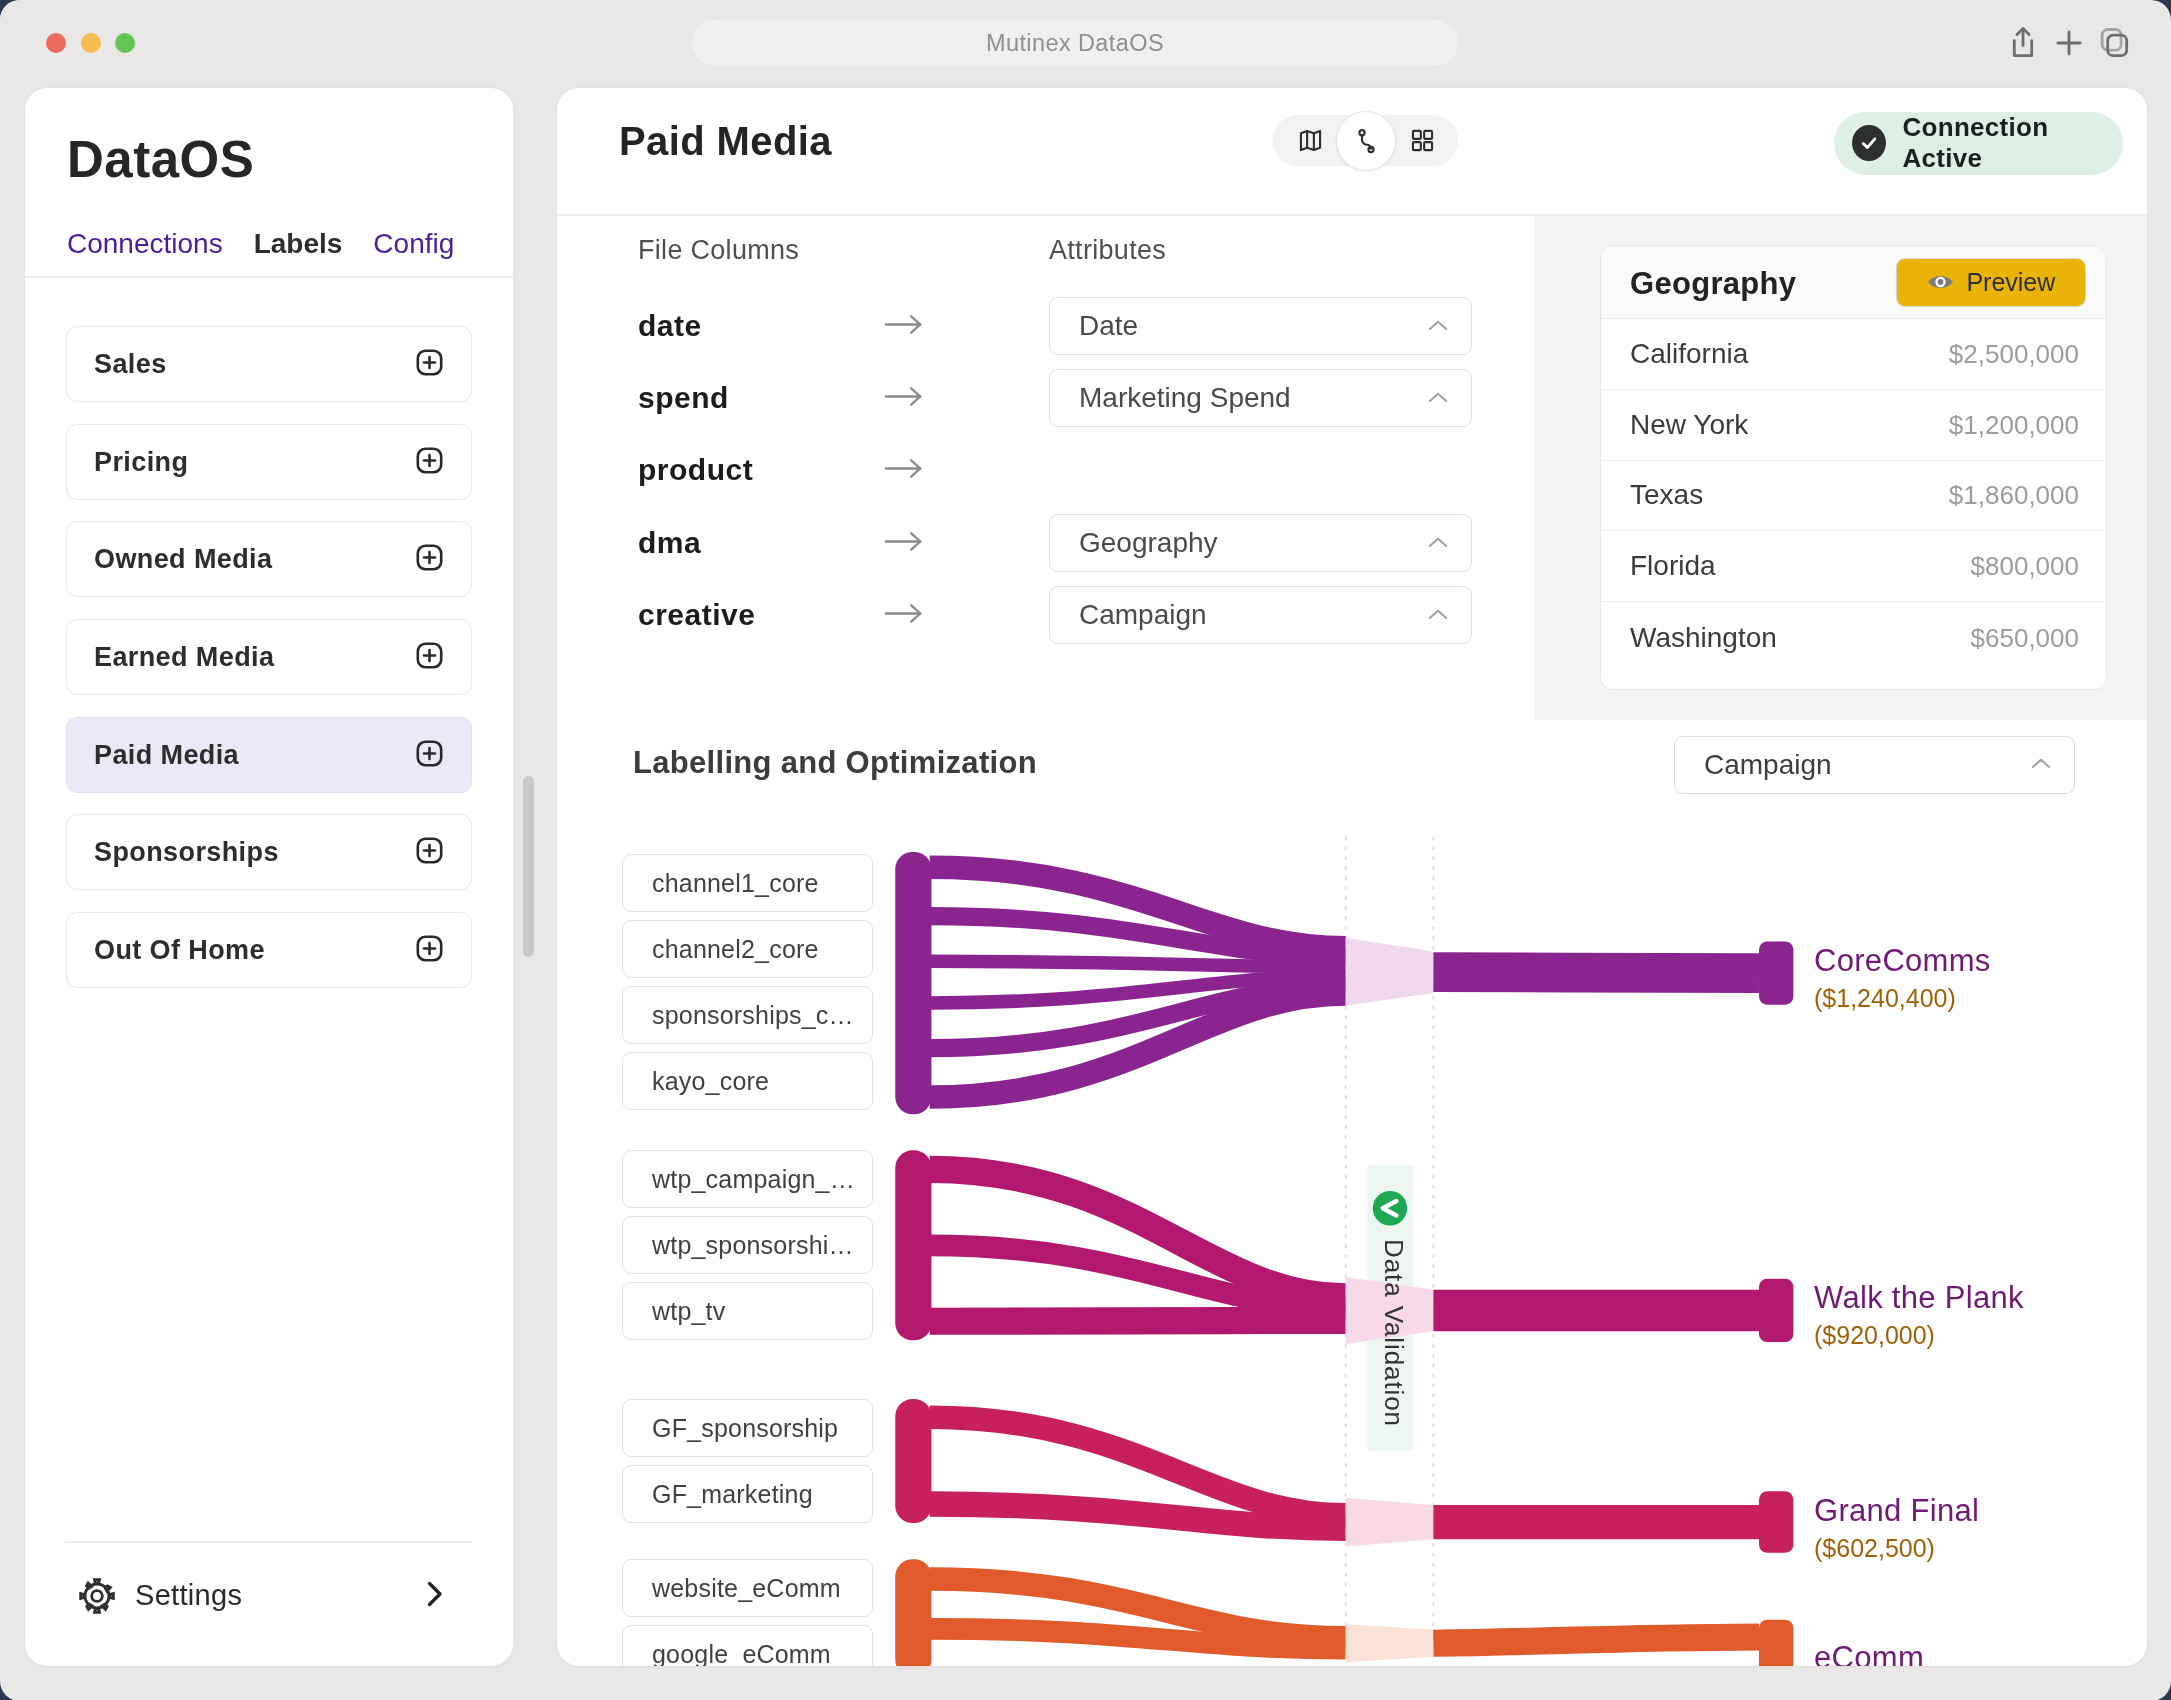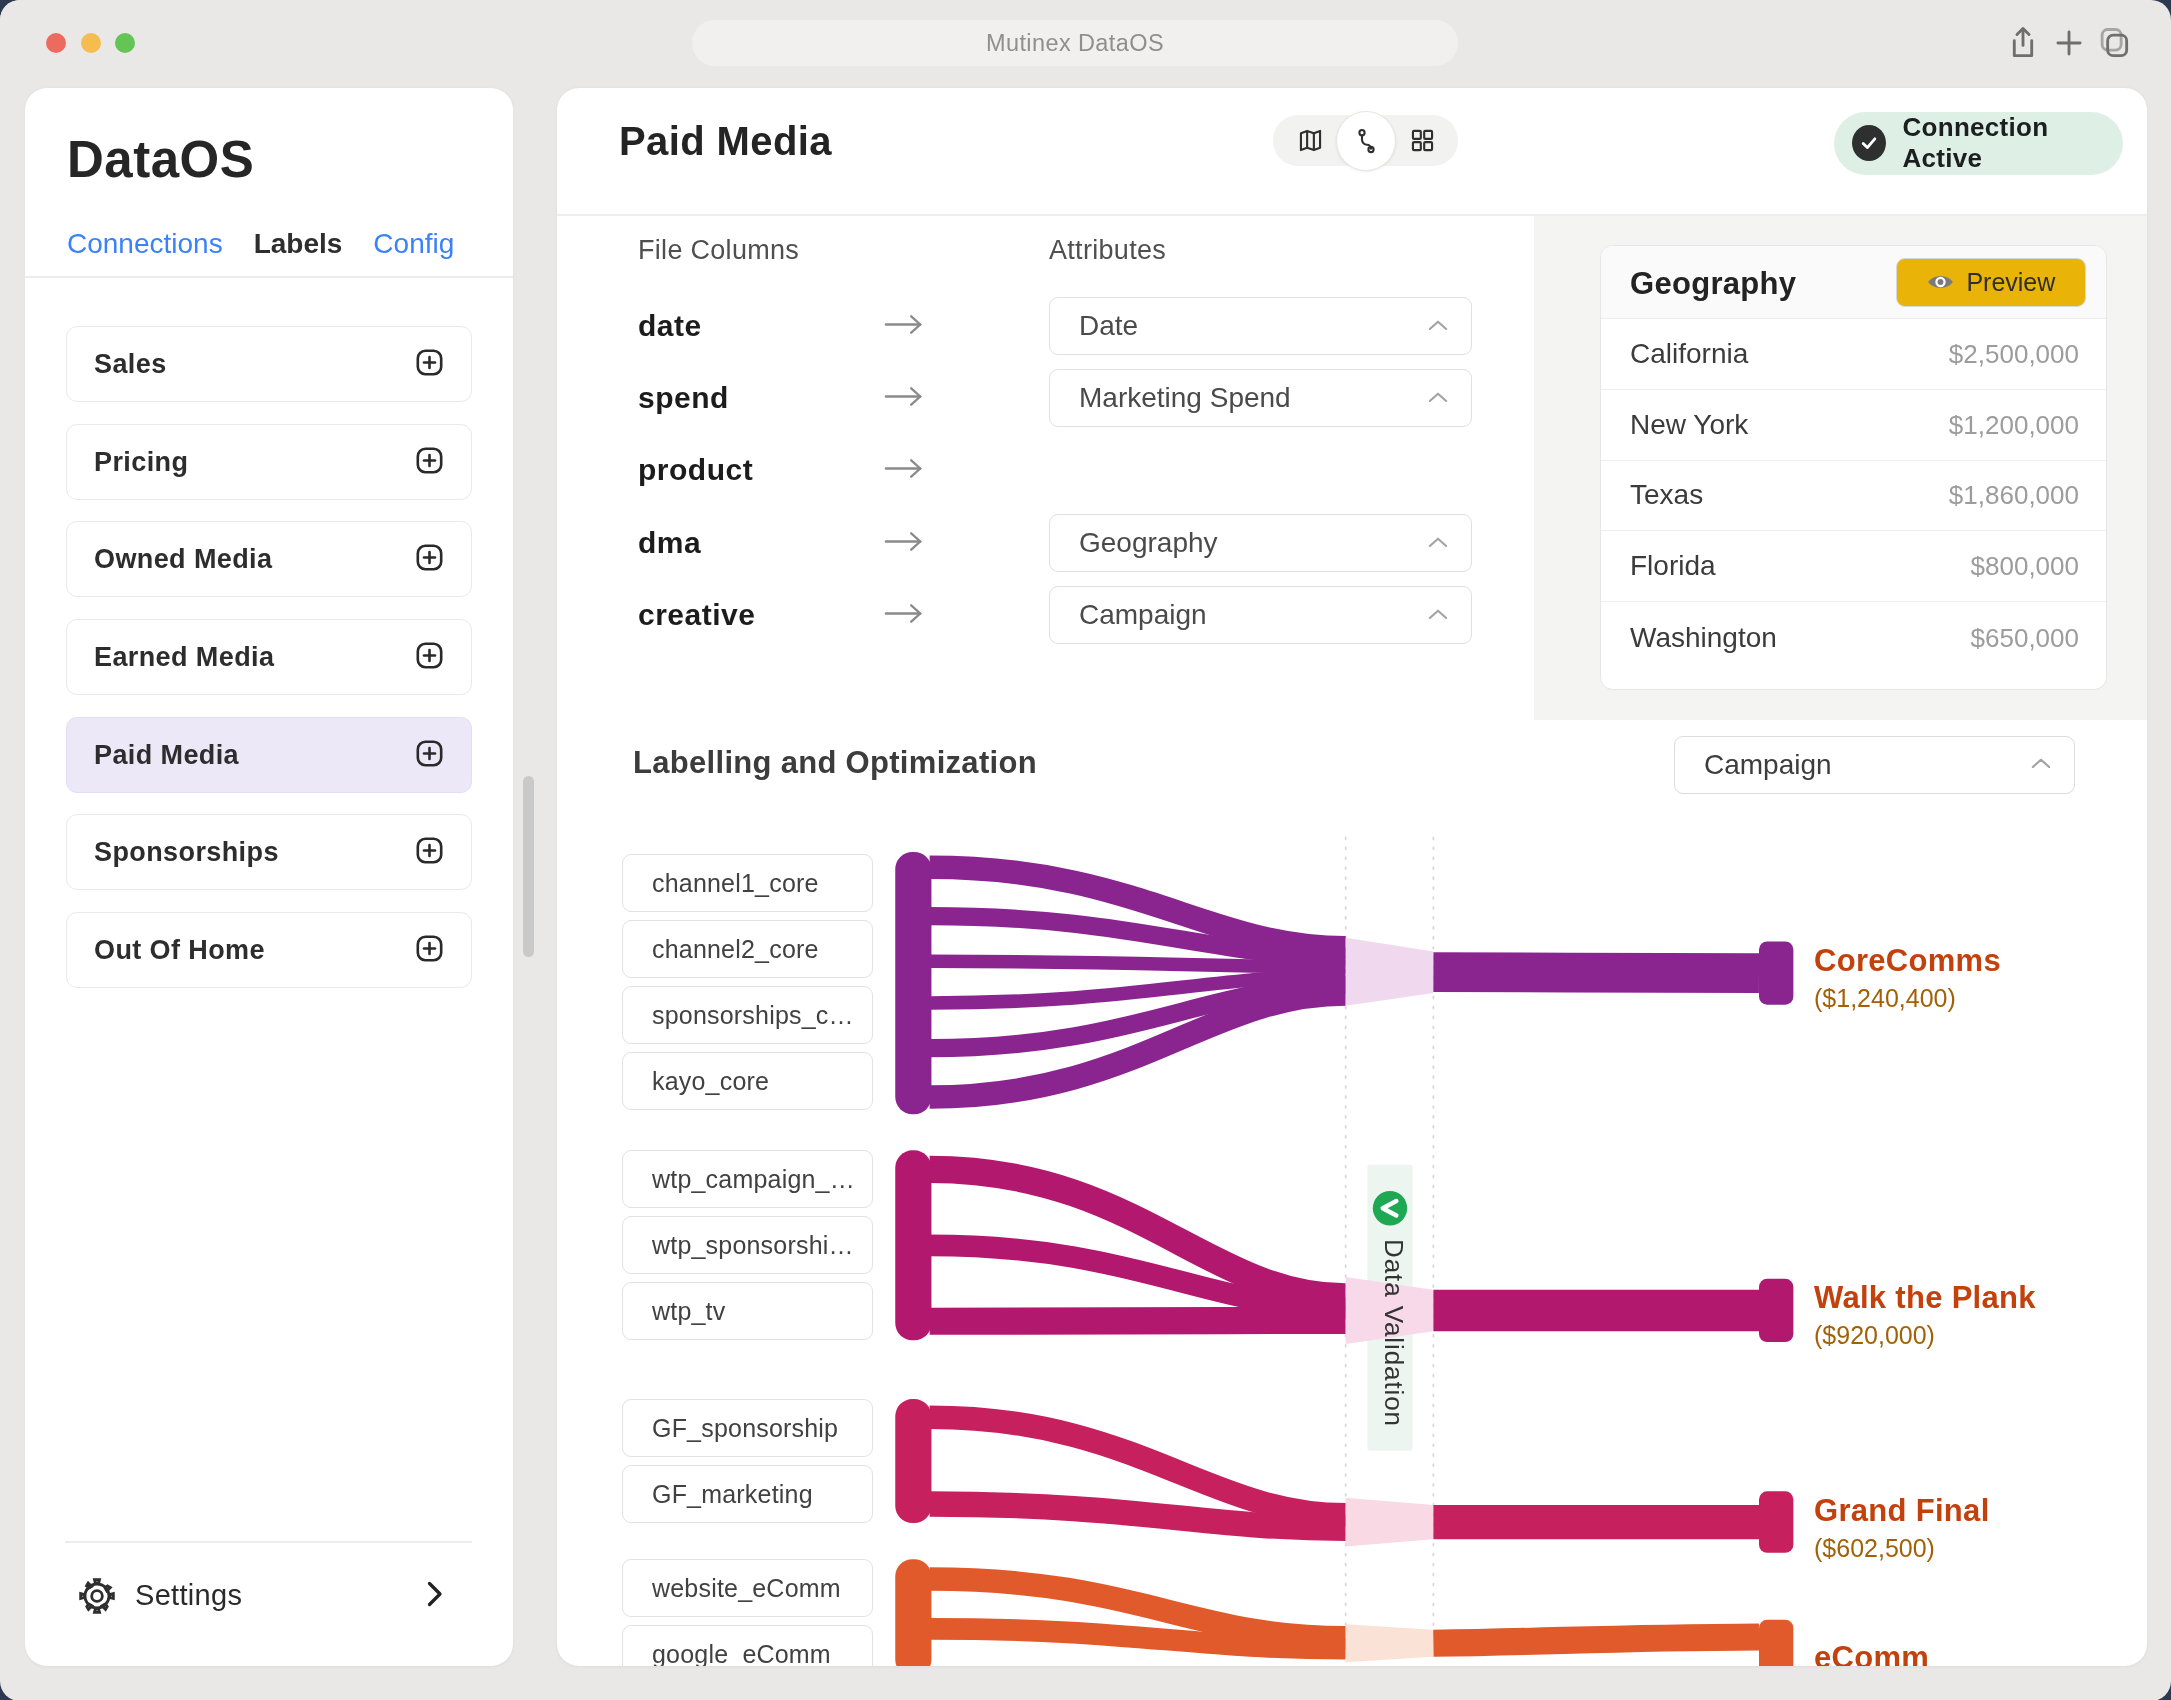--- a/index.html
+++ b/index.html
@@ -17,21 +17,21 @@
   .tb-icon { position:absolute; top:24.4px; width:38px; height:38px; color:#6e6e6c; }
 
   
   .card { position:absolute; background:#ffffff; box-shadow:0 0.9px 3.6px rgba(0,0,0,.05); }
   #sidebar { left:25px; top:88px; width:488px; height:1578px; border-radius:22px; }
   #main { left:557px; top:88px; width:1590px; height:1578px; border-radius:22px; overflow:hidden; }
 
   
   #sb-title { position:absolute; left:42px; top:42px; font-size:51px; font-weight:bold; color:#262626; letter-spacing:0.5px; }
   #sb-tabs { position:absolute; left:42px; top:140px; display:flex; gap:31px; font-size:28px; }
-  .sb-tab { color:#3b82f6; cursor:default; }
+  .sb-tab { color:#4c1d95; cursor:default; }
   .sb-tab.active { color:#2e2e2e; font-weight:bold; }
   #sb-divider { position:absolute; left:0; top:188px; width:488px; height:1.8px; background:#ececec; }
   .sb-item { position:absolute; left:41px; width:406px; height:76px; border:1.8px solid #e9e9e9; border-radius:11px; display:flex; align-items:center; justify-content:space-between; padding:0 25px 0 27px; background:#fff; }
   .sb-item.selected { background:#ece8f8; border-color:#e4def4; }
   .sb-item .lbl { font-size:27px; font-weight:bold; color:#2d2d2d; letter-spacing:0.4px; }
   #sb-settings-divider { position:absolute; left:40px; top:1453px; width:407px; height:1.8px; background:#ececec; }
   #sb-settings { position:absolute; left:0; top:1473px; width:488px; height:69px; }
   #sb-settings .gear { position:absolute; left:52px; top:14.5px; }
   #sb-settings .s-lbl { position:absolute; left:110px; top:18px; font-size:29px; color:#2a2a2a; letter-spacing:0.3px; }
   #sb-settings .chev { position:absolute; left:391px; top:14.5px; }
@@ -69,21 +69,21 @@
   .geo-val { position:absolute; right:27px; top:50%; transform:translateY(-50%); font-size:26px; color:#9c9c9c; }
 
   
   #lab-title { position:absolute; left:76px; top:657px; font-size:31px; font-weight:bold; color:#3c3c3c; letter-spacing:0.3px; }
   #lab-dd { position:absolute; left:1117px; top:648px; width:401px; height:58px; border:1.8px solid #dcdcdc; border-radius:9px; display:flex; align-items:center; justify-content:space-between; padding:0 22px 0 29px; background:#fff; }
   #lab-dd .val { font-size:28px; color:#3d3d3d; }
 
   .chip { position:absolute; left:65px; width:251px; height:58px; border:1.8px solid #e2e2e2; border-radius:9px; background:#fff; display:flex; align-items:center; padding-left:29px; font-size:25px; color:#414141; letter-spacing:0.2px; white-space:nowrap; overflow:hidden; }
   #sankey { position:absolute; left:0; top:724px; width:1590px; height:854px; }
   .tlabel { position:absolute; left:1257px; }
-  .tlabel .nm { font-size:31px; font-weight:bold; color:#c2410c; letter-spacing:0.3px; }
+  .tlabel .nm { font-size:31px; font-weight:normal; color:#701a75; letter-spacing:0.3px; }
   .tlabel .amt { font-size:25px; color:#a16207; margin-top:5.4px; }
   #dv-text { position:absolute; left:816px; top:1151px; width:36px; height:199px; writing-mode:vertical-rl; font-size:26px; color:#333; letter-spacing:0.9px; }
 </style>
 </head>
 <body>
 
 <div id="window">
 
   <div id="titlebar">
     <div class="tlight tl-red"></div>

